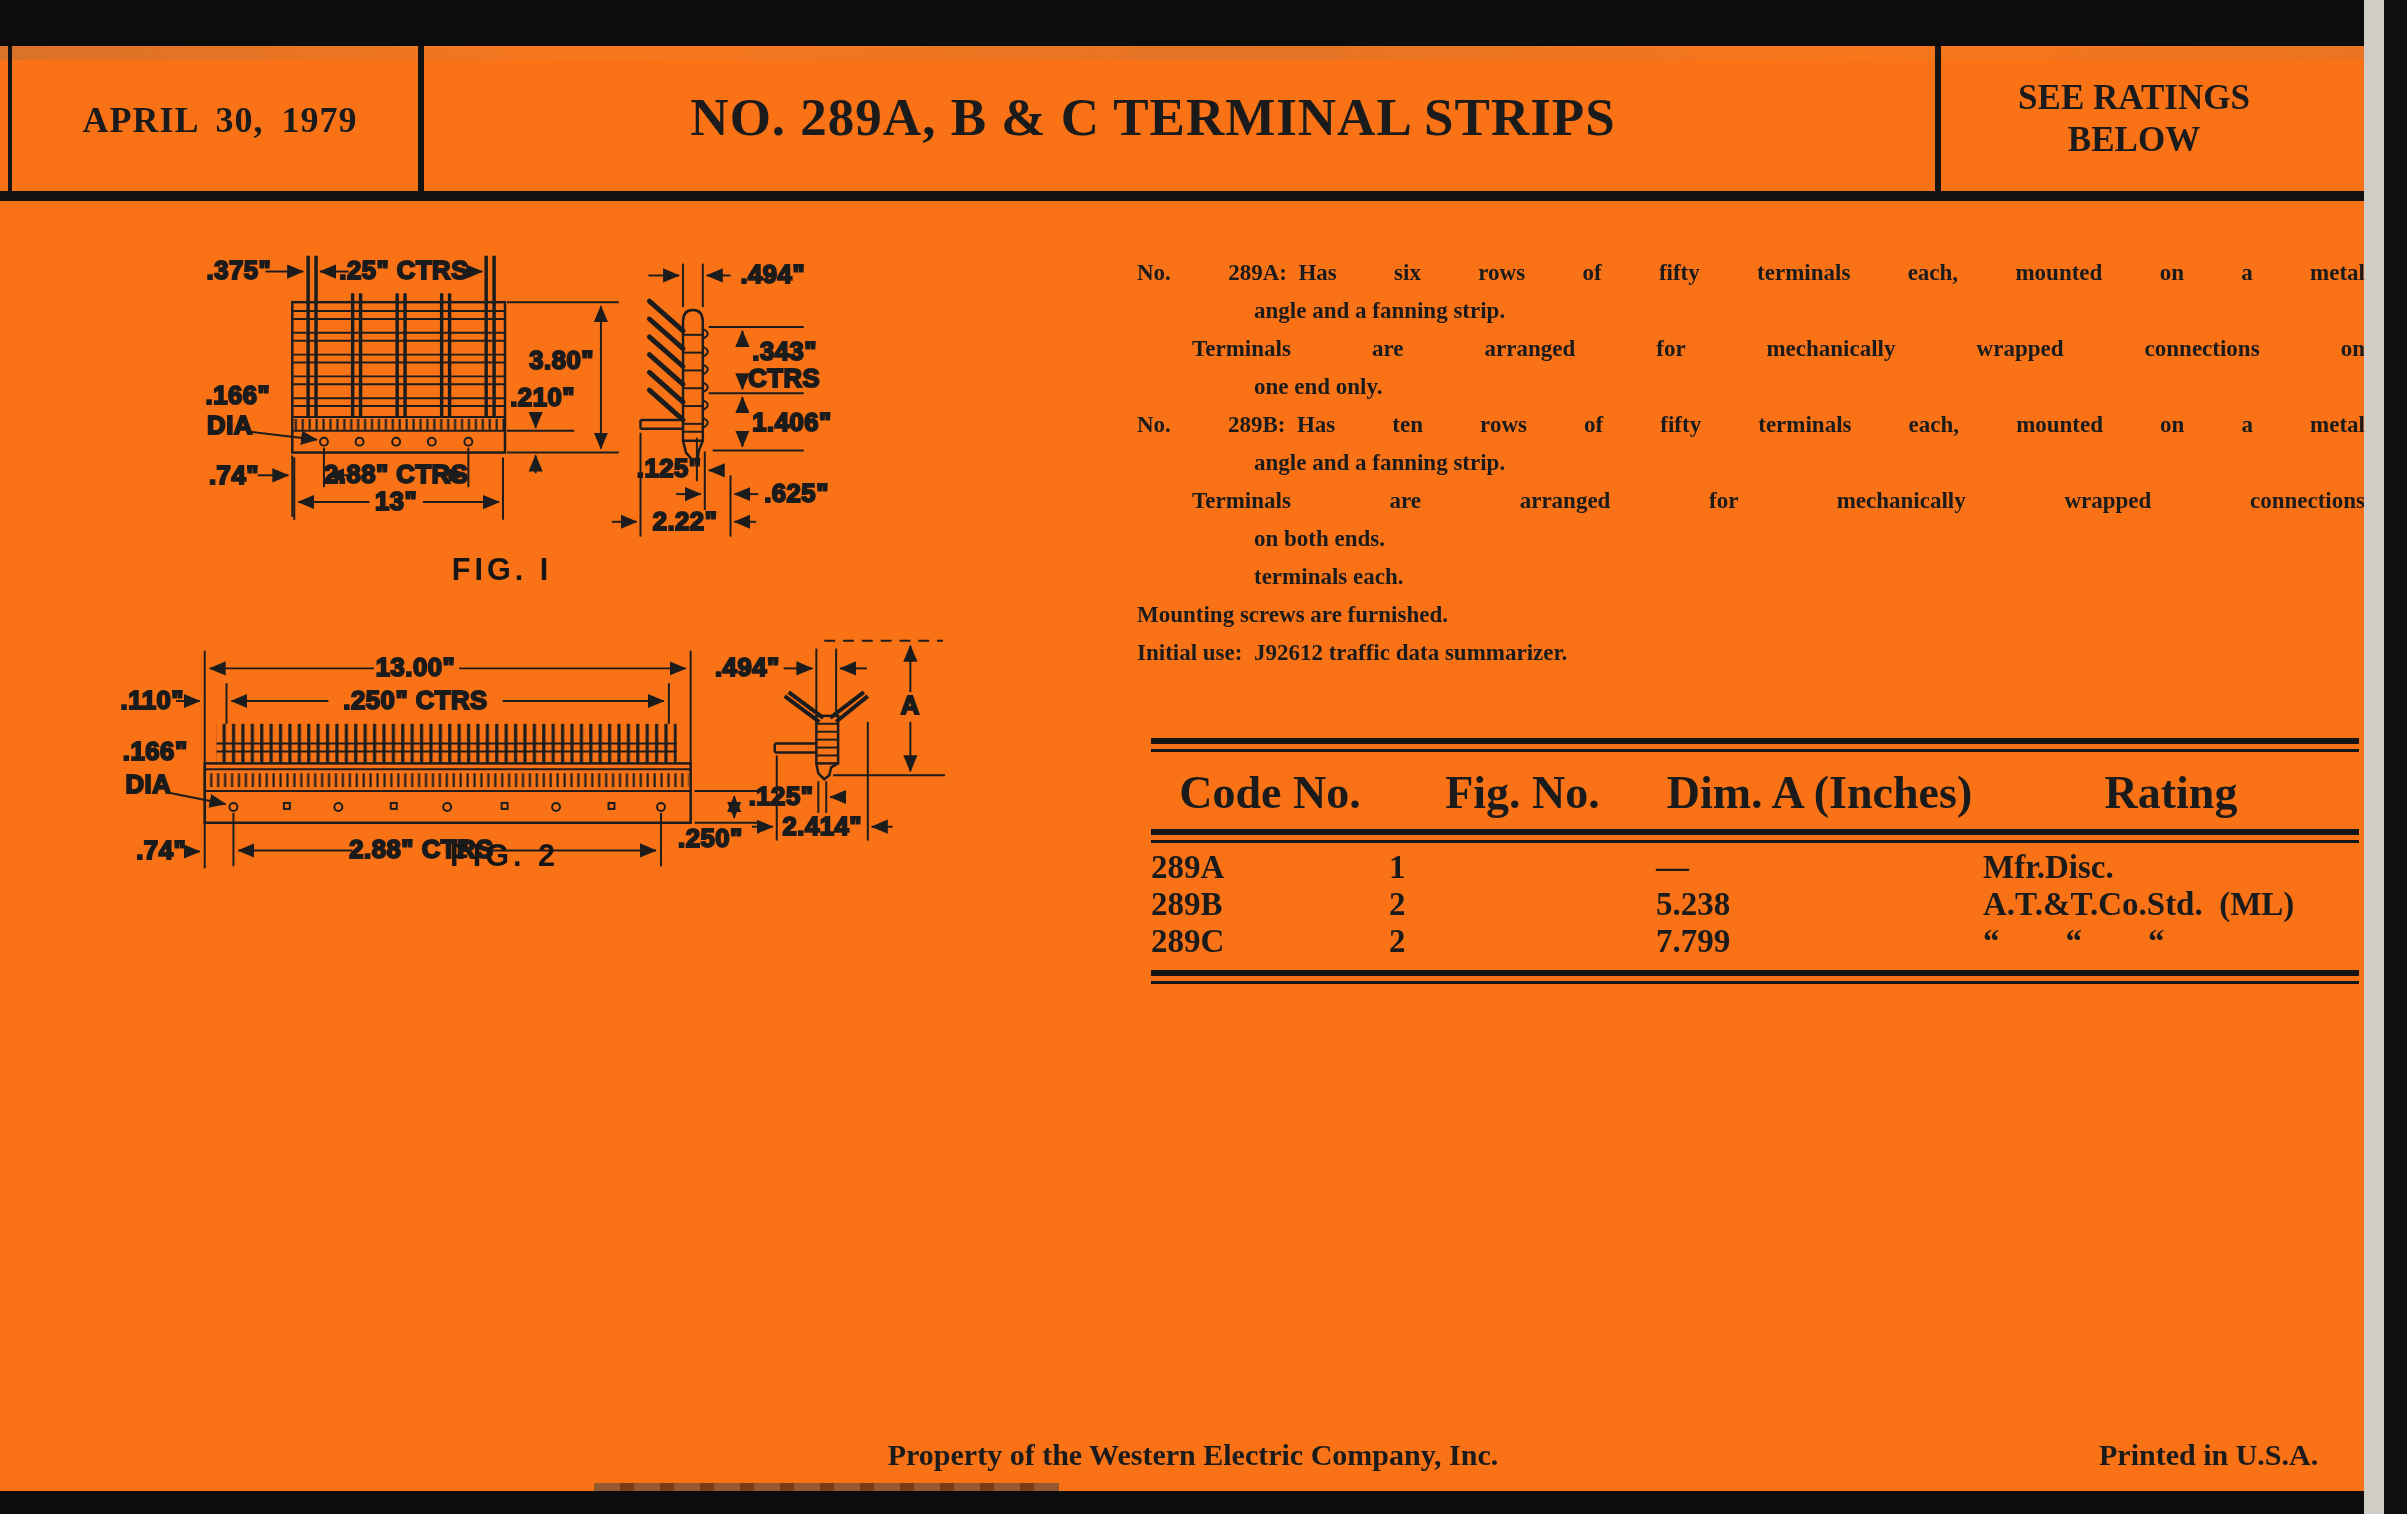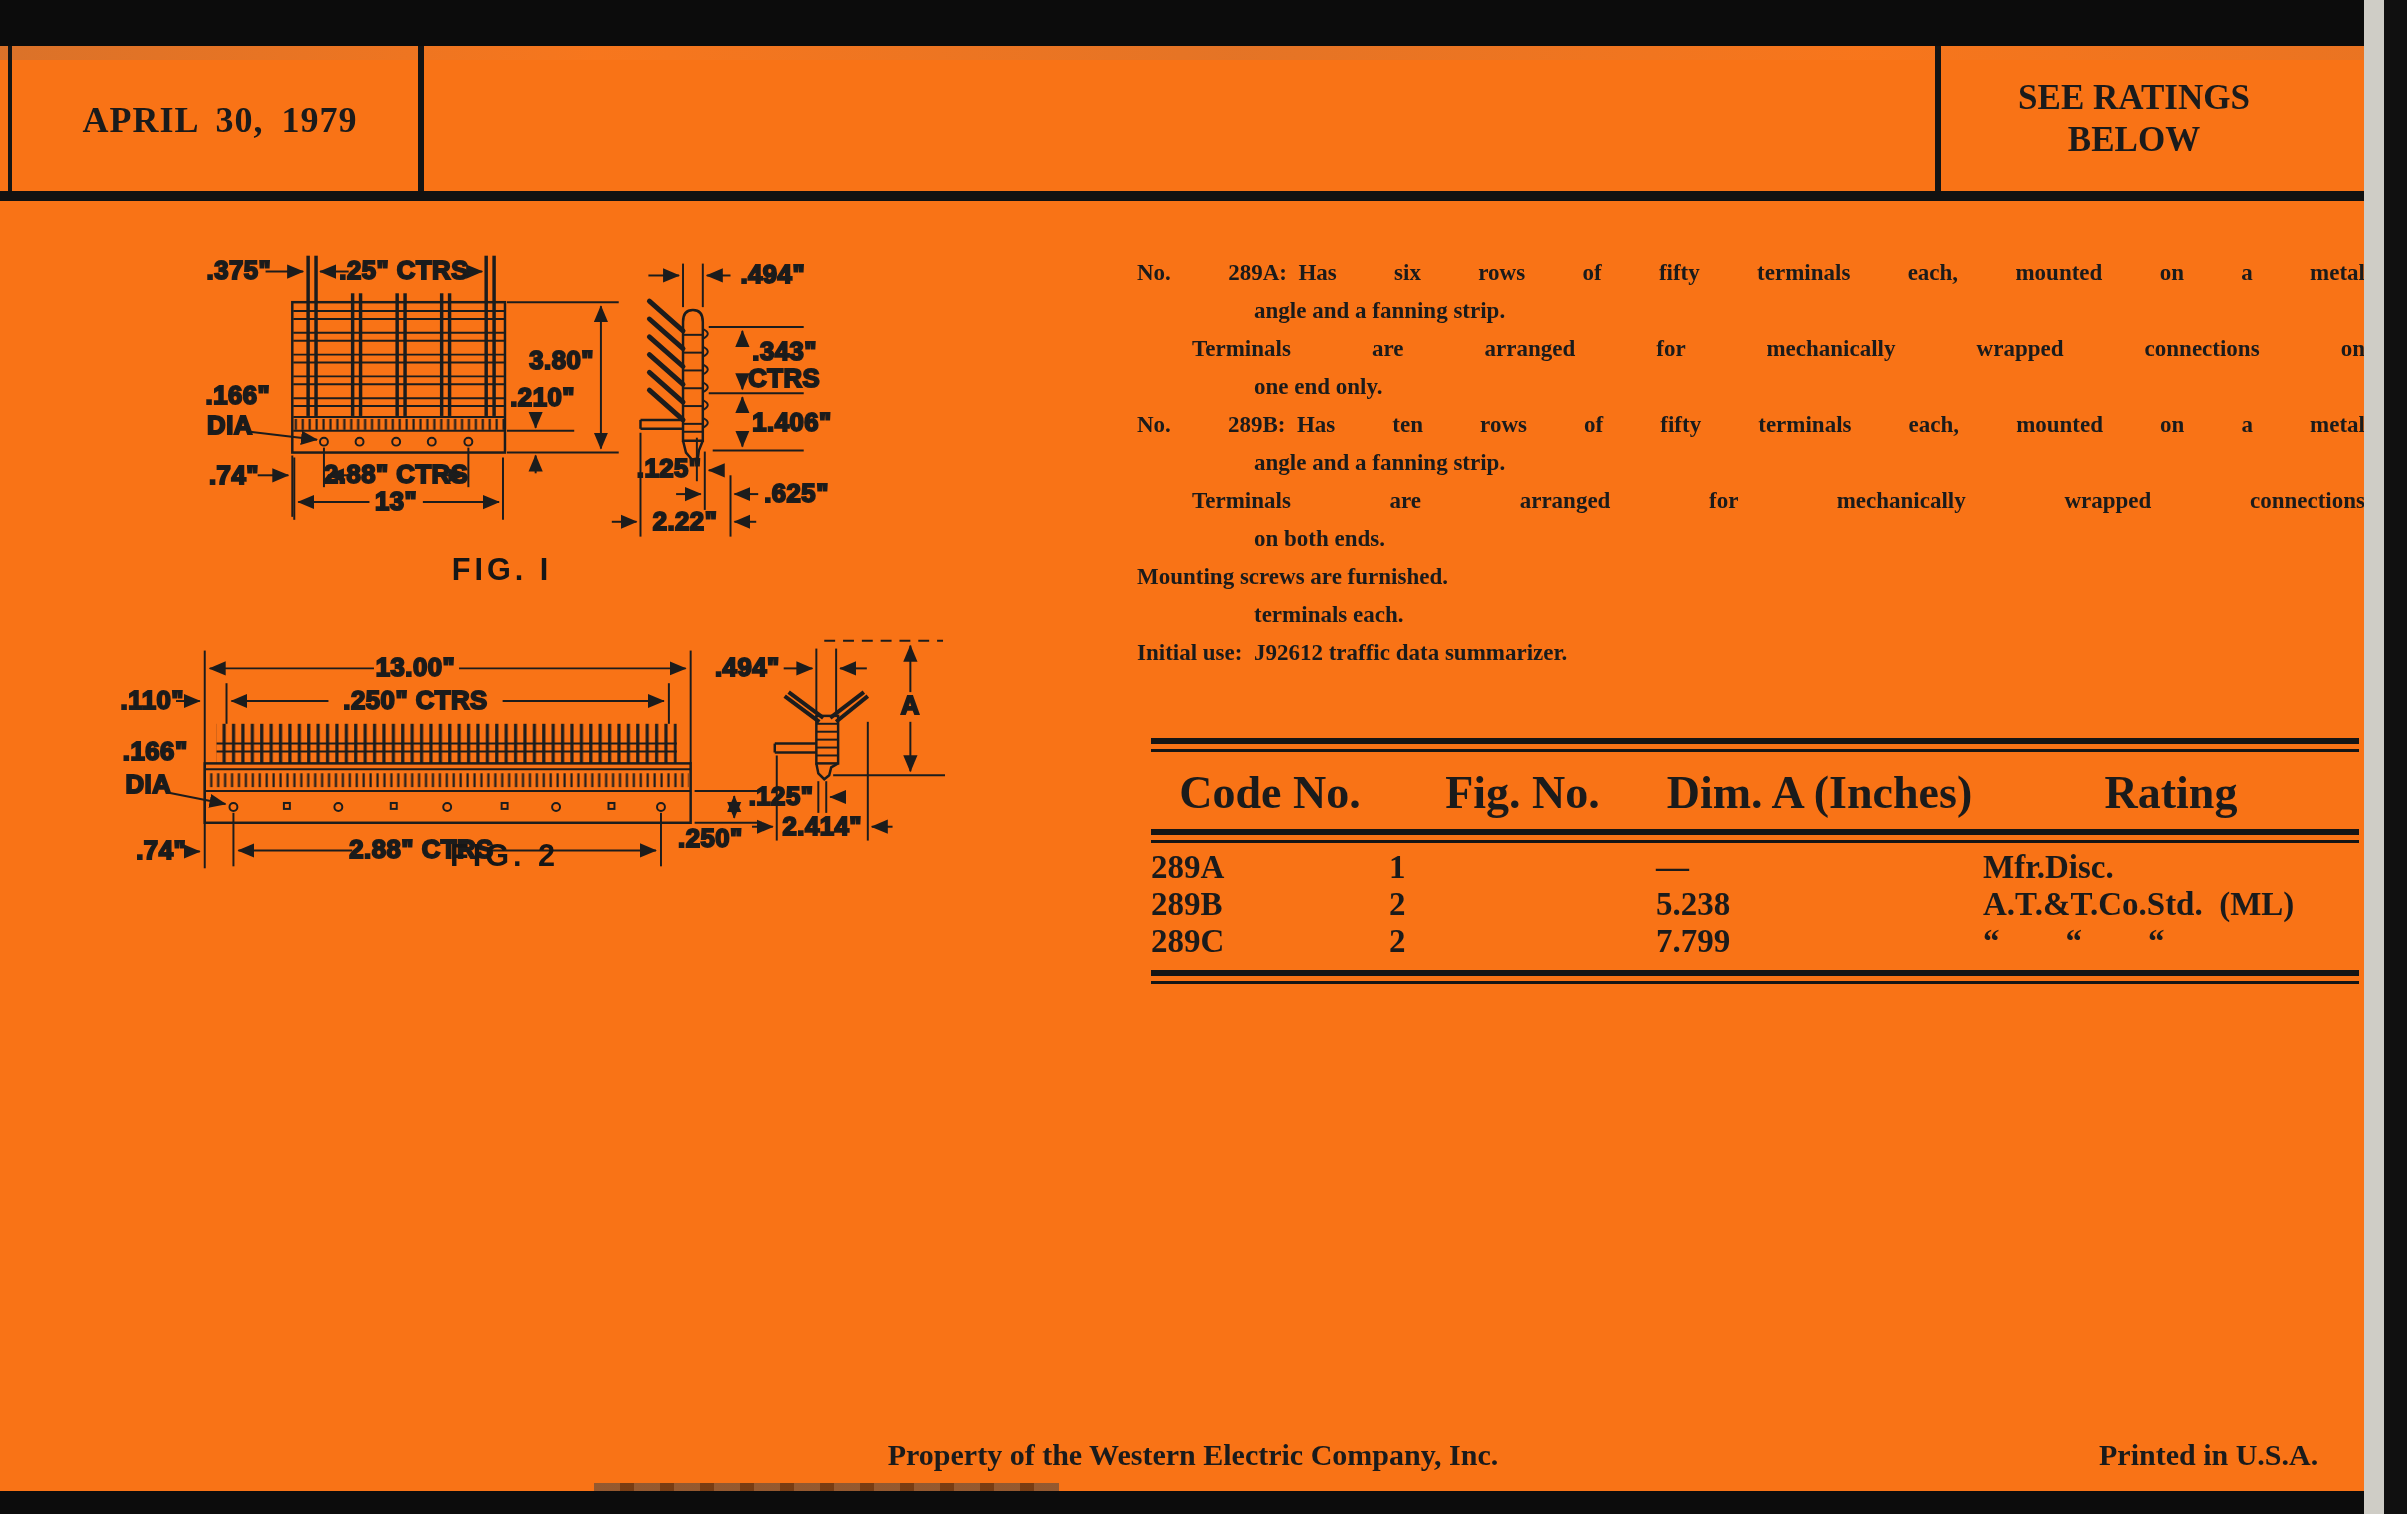--- a/index.html
+++ b/index.html
@@ -66,20 +66,21 @@
 <div class="page">
 
   <div class="abs bar-top"></div>
   <div class="abs smudge"></div>
   <div class="abs hdr-left-edge"></div>
   <div class="abs hdr-div hdr-div1"></div>
   <div class="abs hdr-div hdr-div2"></div>
   <div class="abs hdr-rule"></div>
 
   <div class="abs hdr-date">APRIL 30, 1979</div>
+  <div class="abs hdr-title">NO. 289A, B &amp; C TERMINAL STRIPS</div>
   <div class="abs hdr-ratings">
     <div>SEE RATINGS</div>
     <div>BELOW</div>
   </div>
 
   <svg class="abs fig1" width="950" height="366" viewBox="0 0 960 370">
     <defs>
       <marker id="m1" viewBox="0 0 10 10" refX="9" refY="5" markerWidth="9" markerHeight="9" orient="auto-start-reverse">
         <path d="M0,1 L9.5,5 L0,9 z" fill="#1c1c1c"></path>
       </marker>
@@ -359,22 +360,22 @@
 
   <div class="abs desc">
     <div class="dline just">No. 289A: Has six rows of fifty terminals each, mounted on a metal</div>
     <div class="dline ind2">angle and a fanning strip.</div>
     <div class="dline ind1 just">Terminals are arranged for mechanically wrapped connections on</div>
     <div class="dline ind2">one end only.</div>
     <div class="dline just">No. 289B: Has ten rows of fifty terminals each, mounted on a metal</div>
     <div class="dline ind2">angle and a fanning strip.</div>
     <div class="dline ind1 just">Terminals are arranged for mechanically wrapped connections</div>
     <div class="dline ind2">on both ends.</div>
+    <div class="dline ind2">terminals each.</div>
     <div class="dline">Mounting screws are furnished.</div>
-    <div class="dline ind2">terminals each.</div>
     <div class="dline">Initial use: J92612 traffic data summarizer.</div>
   </div>
 
   <div class="abs rtable">
     <div class="rule"></div>
     <div class="trow thead">
       <div class="cell">Code No.</div>
       <div class="cell">Fig. No.</div>
       <div class="cell">Dim. A (Inches)</div>
       <div class="cell">Rating</div>

